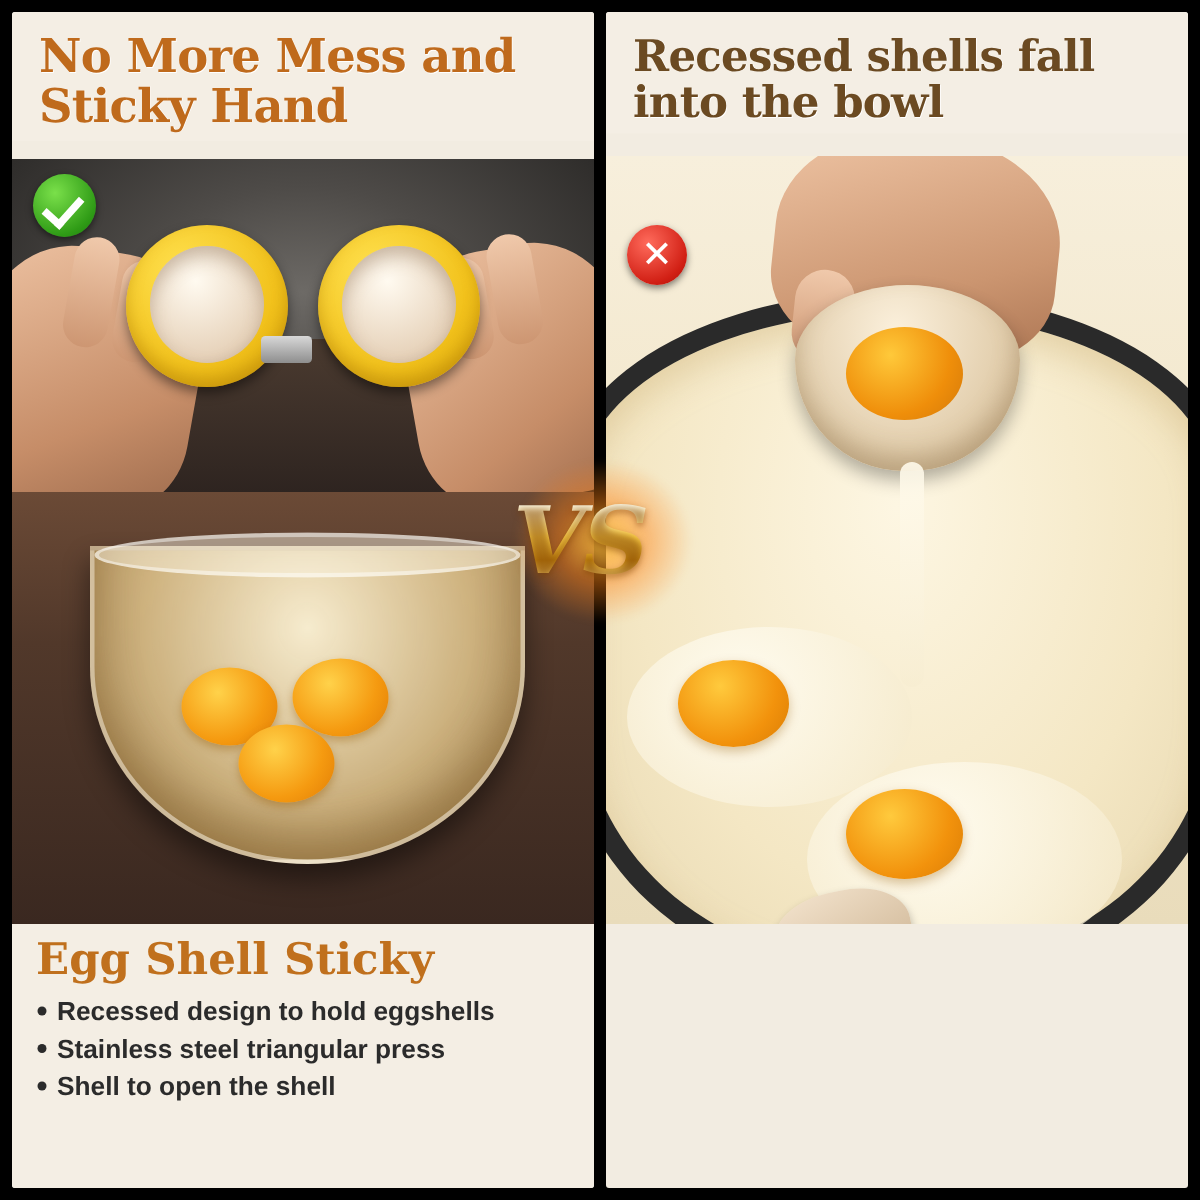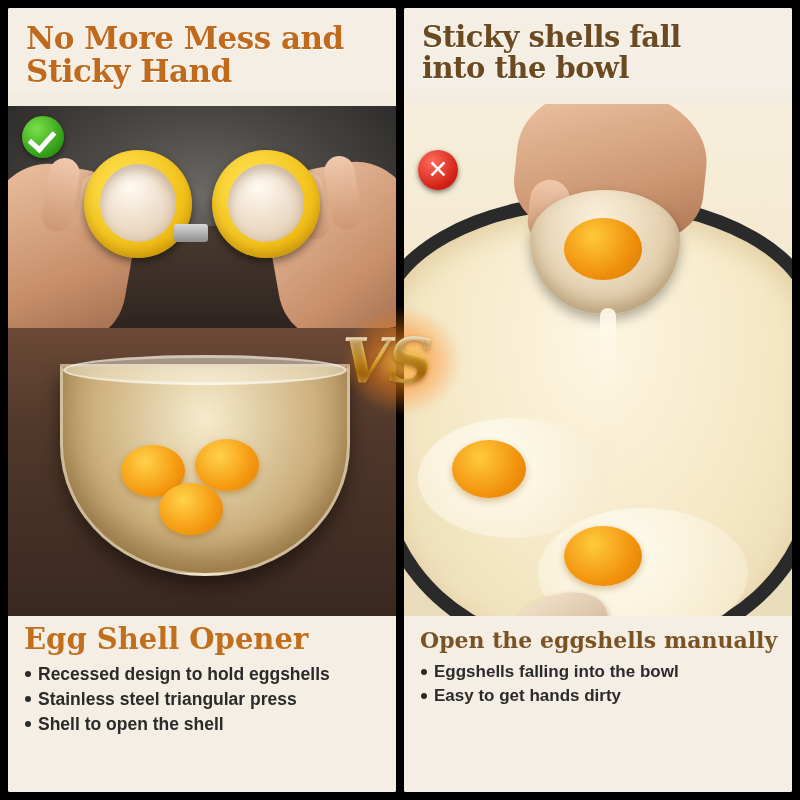--- a/index.html
+++ b/index.html
@@ -371,33 +371,33 @@
 
     <div class="photo photo-left-bottom">
       <div class="bowl">
         <div class="yolk y1"></div>
         <div class="yolk y2"></div>
         <div class="yolk y3"></div>
       </div>
     </div>
 
     <div class="caption">
-      <div class="cap-title">Egg Shell Opener</div>
+      <div class="cap-title">Egg Shell Sticky</div>
       <ul class="bullets">
         <li>Recessed design to hold eggshells</li>
         <li>Stainless steel triangular press</li>
         <li>Shell to open the shell</li>
       </ul>
     </div>
   </div>
 
   <div class="half right">
 
     <div class="headline">
-      <div class="line">Sticky shells fall</div>
+      <div class="line">Recessed shells fall</div>
       <div class="line">into the bowl</div>
     </div>
 
     <div class="photo photo-right-top">
       <div class="pan">
         <div class="egg-white ew1"></div>
         <div class="egg-white ew2"></div>
         <div class="yolk-r yr1"></div>
         <div class="yolk-r yr2"></div>
         <div class="cracked-shell"></div>
@@ -406,27 +406,20 @@
         <div class="finger" style="left:18px; top:96px; width:40px; height:62px;"></div>
         <div class="finger" style="left:62px; top:104px; width:38px; height:58px;"></div>
       </div>
       <div class="shell-half">
         <div class="inner-yolk"></div>
       </div>
       <div class="drip"></div>
       <div class="x-badge">✕</div>
     </div>
 
-    <div class="caption">
-      <div class="cap-title">Open the eggshells manually</div>
-      <ul class="bullets">
-        <li>Eggshells falling into the bowl</li>
-        <li>Easy to get hands dirty</li>
-      </ul>
-    </div>
   </div>
 
   <div class="divider"></div>
 
   <div class="vs">
     <div class="flare"></div>
     <div class="vs-text">VS</div>
   </div>
 
 </div>

